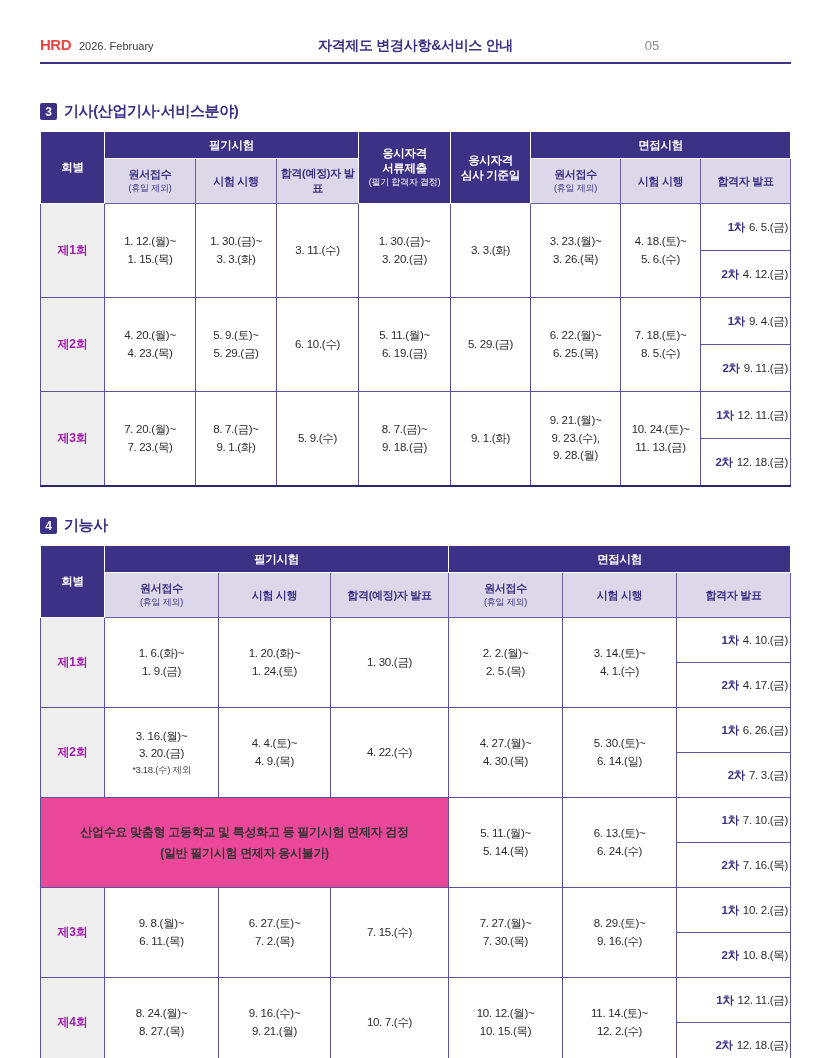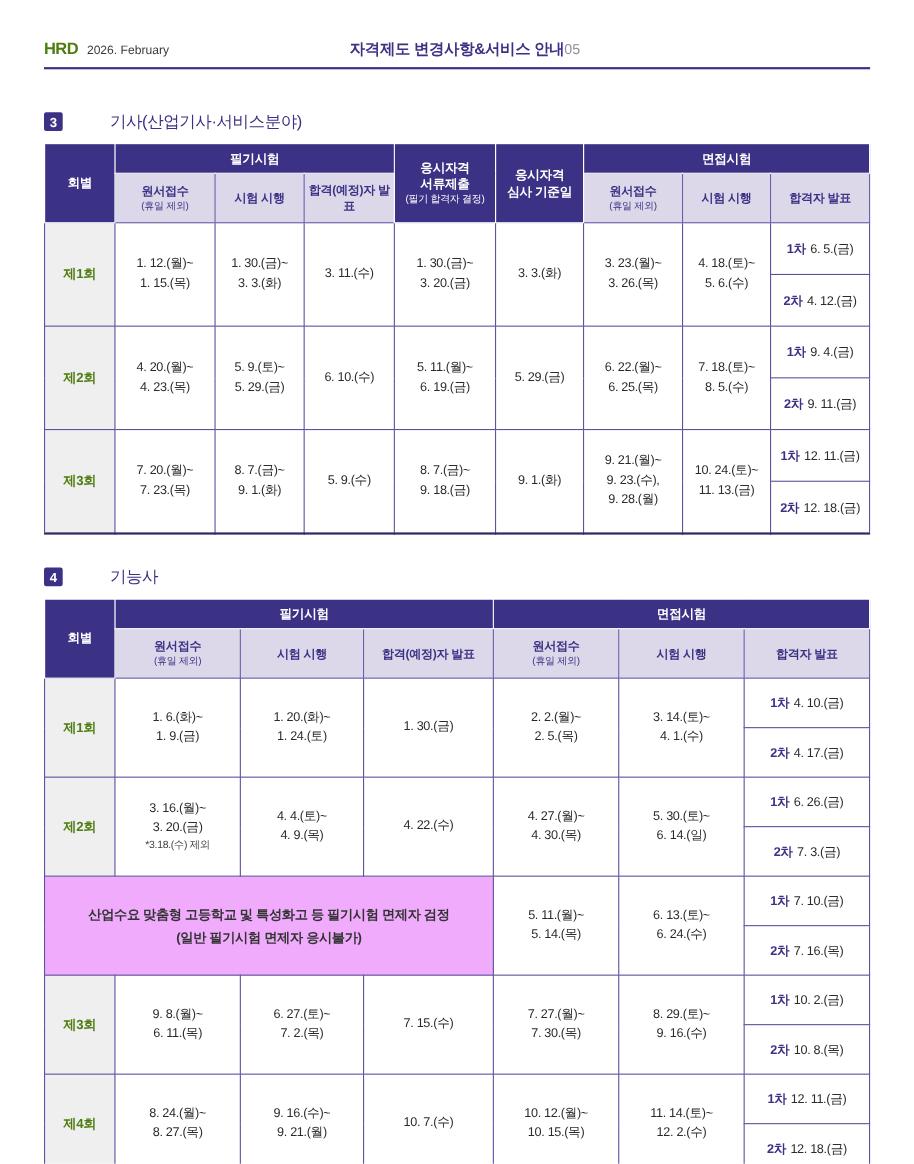--- a/index.html
+++ b/index.html
@@ -2,46 +2,46 @@
 <html><head>
 <meta charset="utf-8">
 <style>
   html,body{margin:0;padding:0;background:#fff;}
   body{width:831px;height:1058px;font-family:"Liberation Sans",sans-serif;color:#2b2b2b;overflow:hidden;}
   .page{padding:0 40px;box-sizing:border-box;width:831px;}
 
   
   .hdr{display:grid;grid-template-columns:1fr auto 1fr;align-items:baseline;padding-top:36px;padding-bottom:7px;border-bottom:2px solid #3b3185;}
   .hleft{display:flex;align-items:baseline;gap:8px;}
-  .logo{font-weight:800;font-size:15px;color:#4d7c0f;letter-spacing:-0.5px;}
+  .logo{font-weight:800;font-size:15px;color:#ef4444;letter-spacing:-0.5px;}
   .issue{font-size:11px;color:#3a3a3a;}
   .issue .mon{font-weight:400;}
   .htitle{text-align:center;color:#3b3185;font-weight:700;font-size:14px;letter-spacing:-0.3px;}
-  .pgnum{text-align:left;font-size:13px;color:#8f8f98;font-weight:300;}
+  .pgnum{text-align:center;font-size:13px;color:#8f8f98;font-weight:300;}
 
   
   .sec{display:flex;align-items:center;gap:7px;margin:38px 0 10px 0;}
   .sec2{margin-top:29px;}
   .badge{width:17px;height:17px;background:#3b3185;color:#fff;font-weight:700;font-size:12px;display:flex;align-items:center;justify-content:center;border-radius:2px;}
-  .stitle{color:#3b3185;font-weight:400;font-size:15px;letter-spacing:-0.4px;margin-left:36px;}
+  .stitle{color:#3b3185;font-weight:700;font-size:15px;letter-spacing:-0.4px;}
 
   
   table.t{border-collapse:collapse;table-layout:fixed;width:750px;border-left:1px solid #5c529e;border-right:1px solid #5c529e;border-bottom:2px solid #2d2963;}
   .t th,.t td{padding:2px;text-align:center;vertical-align:middle;}
   .t th.dk{background:#3b3185;color:#fff;font-size:11.5px;font-weight:700;border:1px solid #fff;height:22px;letter-spacing:-0.3px;}
   .t th.sub{background:#dcd8ea;color:#3b3185;font-size:11px;font-weight:700;border:1px solid #6a60a8;border-top:1px solid #fff;height:40px;letter-spacing:-0.3px;}
   .t .sm{font-size:9px;font-weight:400;letter-spacing:-0.2px;}
   .t td{border:1px solid #5c529e;font-size:11.5px;background:#fff;color:#2b2b2b;letter-spacing:-0.3px;}
-  .t td.lbl{background:#efefef;font-weight:700;font-size:12px;color:#4d7c0f;}
+  .t td.lbl{background:#efefef;font-weight:700;font-size:12px;color:#a21caf;}
   .t .ln{line-height:1.55;}
   .t .sm2{font-size:9.5px;color:#444;line-height:1.5;}
-  .t td.ann{height:42px;}
+  .t td.ann{height:42px;text-align:right;}
   .t2 td.ann{height:40px;}
   .ord{color:#3b3185;font-weight:700;margin-right:4px;}
-  .t td.note{background:#f0abfc;font-weight:700;font-size:12px;color:#333;}
+  .t td.note{background:#ec4899;font-weight:700;font-size:12px;color:#333;}
   .t td.note .ln{line-height:1.7;}
 </style>
 </head>
 <body>
 
 <div class="page">
 
   <div class="hdr">
     <div class="hleft">
       <span class="logo">HRD</span>

